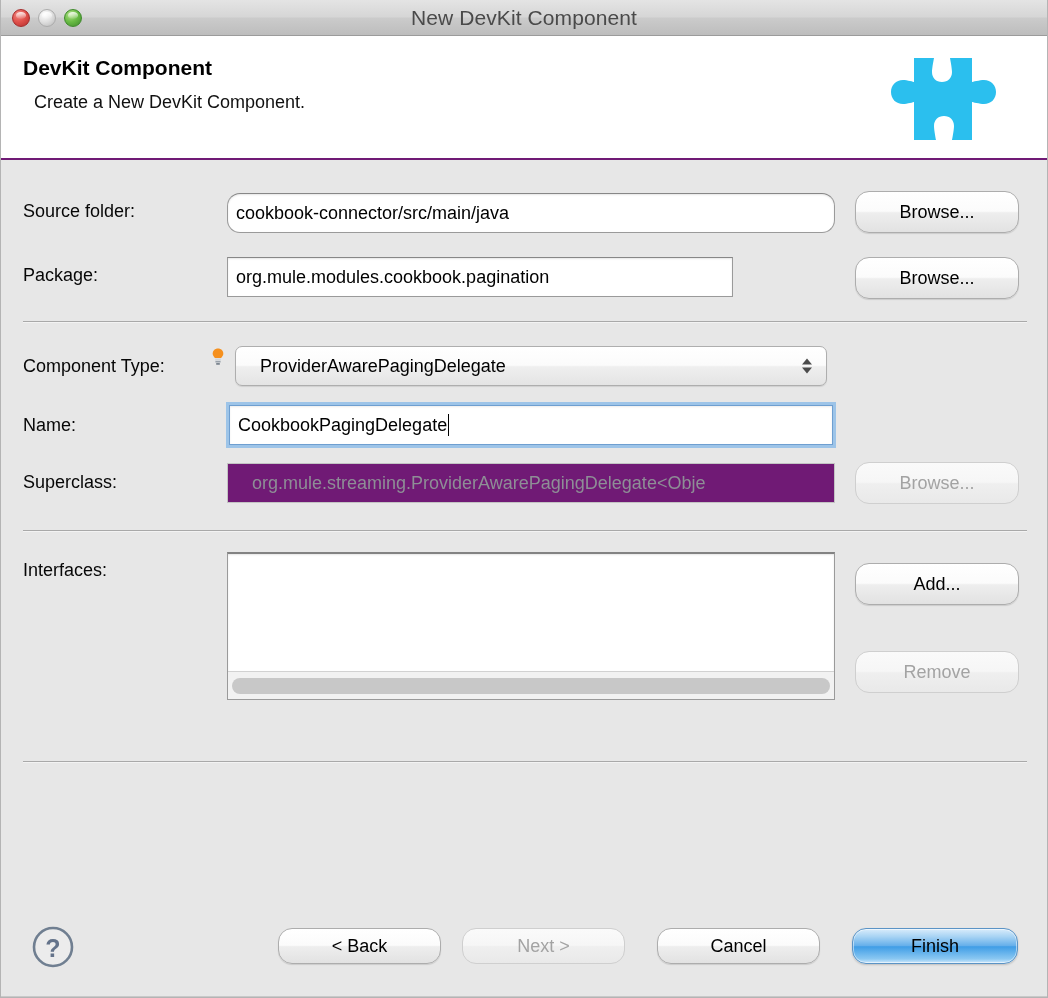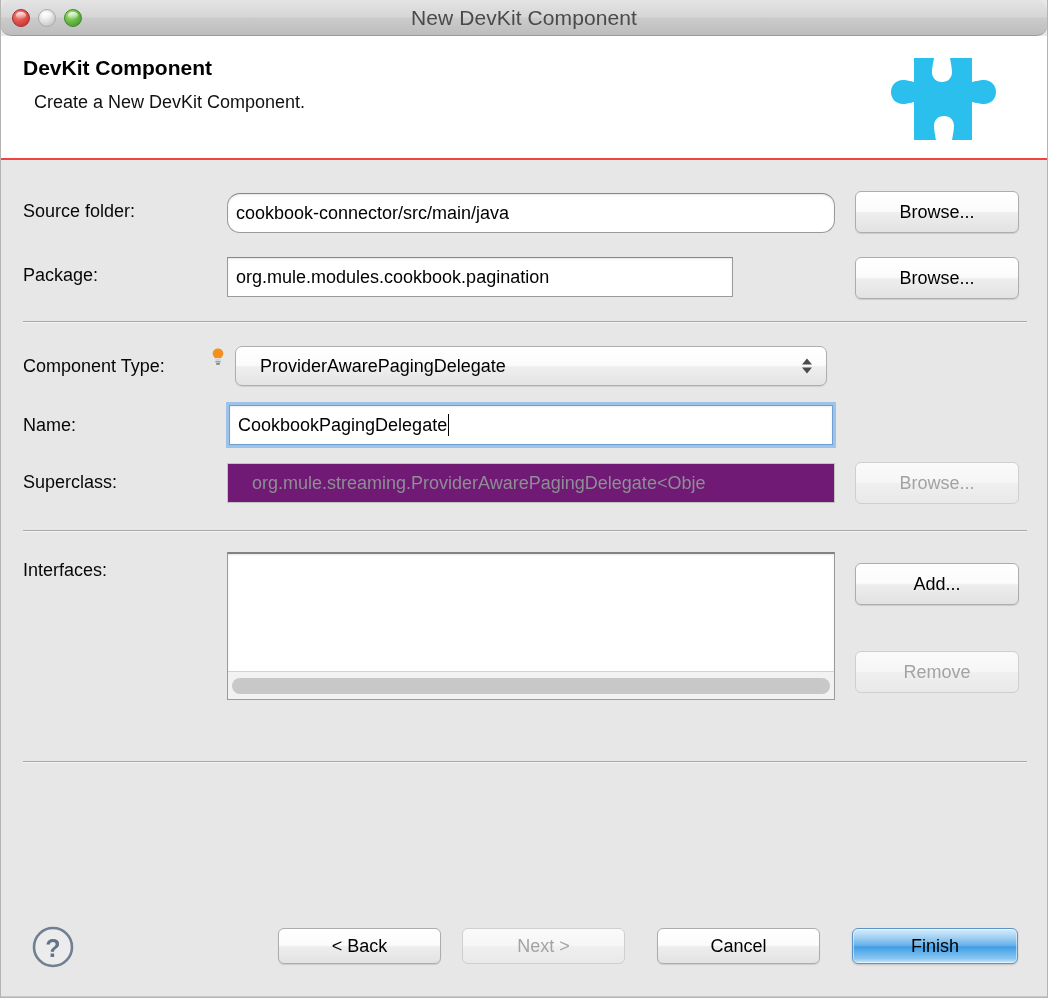--- a/index.html
+++ b/index.html
@@ -23,21 +23,20 @@
   }
 
   
   #titlebar {
     position: relative;
     height: 36px;
     background: linear-gradient(to bottom, #e4e4e4 0%, #d6d6d6 48%, #cbcbcb 52%, #bdbdbd 100%);
     border-bottom: 1px solid #9b9b9b;
     display: flex;
     align-items: center;
-    border-radius: 10px;
   }
   #traffic {
     position: absolute;
     left: 11px; top: 9px;
     display: flex;
     gap: 8px;
   }
   .light {
     width: 18px; height: 18px;
     border-radius: 50%;
@@ -69,21 +68,21 @@
     font-size: 21px;
     color: #4a4a4a;
     letter-spacing: 0.1px;
   }
 
   
   #wizard-header {
     position: relative;
     height: 124px;
     background: #ffffff;
-    border-bottom: 2px solid #ef4444;
+    border-bottom: 2px solid #701a75;
   }
   #header-title {
     position: absolute;
     left: 22px; top: 20px;
     font-size: 21px;
     font-weight: bold;
     color: #000000;
   }
   #header-desc {
     position: absolute;
@@ -155,21 +154,21 @@
     height: 22px;
     background: #000;
     margin-left: 1px;
   }
 
   
   .btn {
     position: absolute;
     background: linear-gradient(to bottom, #ffffff 0%, #fbfbfb 48%, #eeeeee 52%, #e2e2e2 100%);
     border: 1px solid #adadad;
-    border-radius: 6px;
+    border-radius: 14px;
     box-shadow: 0 1px 1px rgba(0,0,0,0.12);
     font-family: "Liberation Sans", "DejaVu Sans", sans-serif;
     font-size: 18px;
     color: #000000;
     display: flex;
     align-items: center;
     justify-content: center;
     cursor: default;
     user-select: none;
   }

